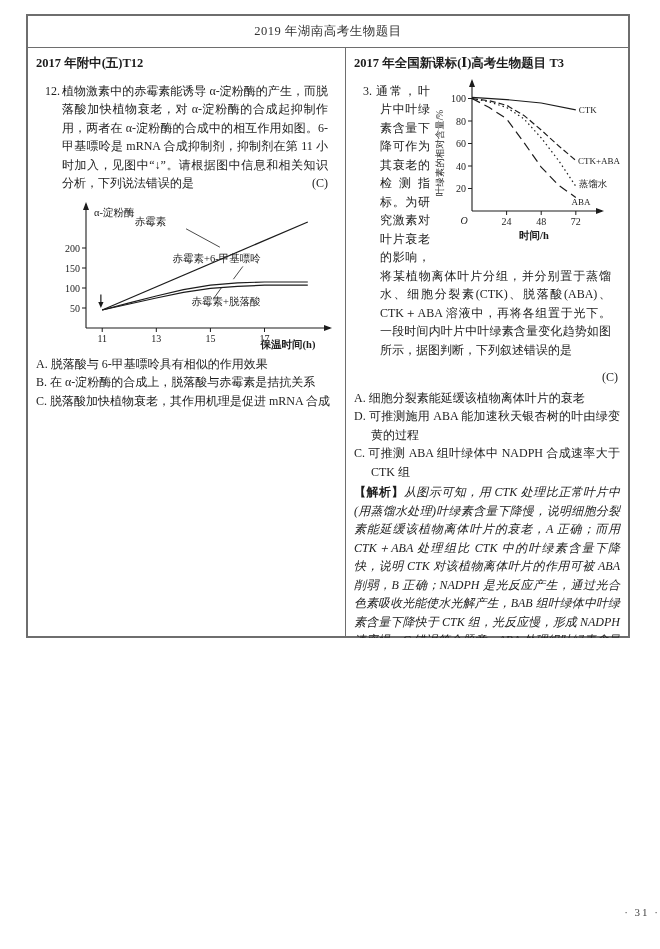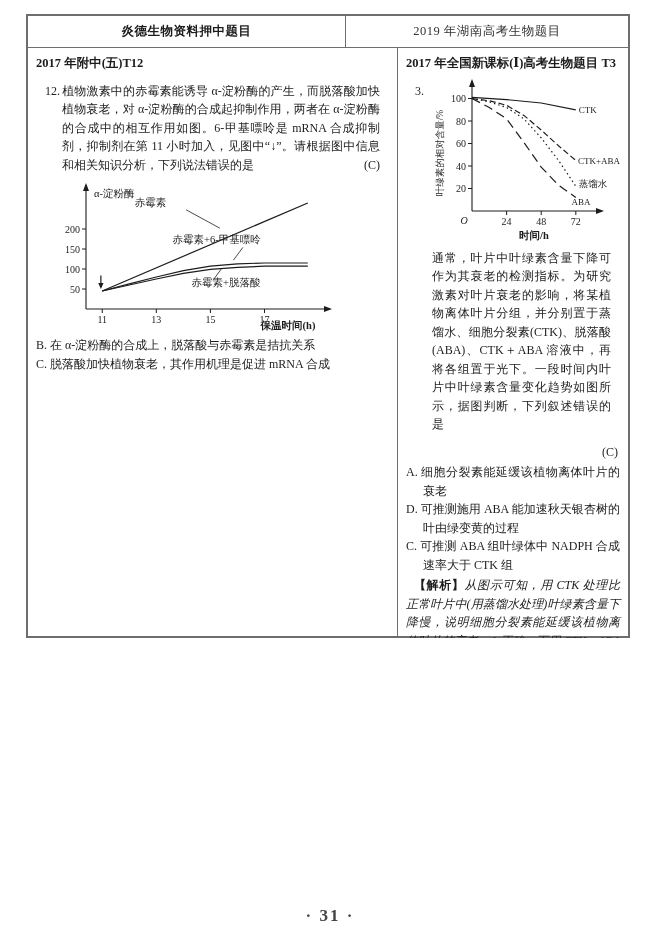--- a/index.html
+++ b/index.html
@@ -16,45 +16,44 @@
     display:flex;height:32px;border-bottom:1px solid #6e6e6e;box-sizing:border-box;
   }
   .thcell{
     display:flex;align-items:center;justify-content:center;
     font-weight:bold;font-size:12.5px;letter-spacing:.5px;
   }
   .thcell.left{width:318px;border-right:1px solid #6e6e6e;box-sizing:border-box;}
   .thcell.right{flex:1;font-weight:normal;color:#333;}
   .tbody{display:flex;height:590px;}
   .col{box-sizing:border-box;padding:5px 8px 6px 8px;font-size:12px;line-height:18.5px;overflow:hidden;}
-  .col.left{width:370px;border-right:1px solid #6e6e6e;}
+  .col.left{width:318px;border-right:1px solid #6e6e6e;}
   .col.right{flex:1;}
   .src{font-weight:bold;font-size:12.5px;margin:1px 0 2px 0;}
   p.stem{margin:9px;text-align:justify;padding-left:17px;}
   .qnum{margin-left:-17px;padding-right:2px;}
   .ans-inline{float:right;}
   .ans-line{text-align:right;margin:0 2px 2px 0;}
   .opt{margin:0;text-align:justify;padding-left:17px;text-indent:-17px;}
   .analysis{margin:2px 0 0 0;text-align:justify;}
-  .analysis .alabel{font-weight:bold;font-style:normal;margin-left:8px;}
+  .analysis .alabel{font-weight:bold;font-style:normal;}
   .analysis .atext{font-style:italic;}
   .chartL{display:block;margin:3px 0 1px 6px;}
   .chartR{float:right;margin:0 0 2px 4px;}
   svg text{font-family:"Liberation Serif","DejaVu Serif",serif;fill:#1c1c1c;}
   .pagenum{
-    position:absolute;left:0;right:0;top:906px;text-align:center;
-    font-size:17px;color:#444;letter-spacing:2px;font-weight:bold;
+    position:absolute;left:0;right:0;top:906px;text-align:right;
+    font-size:11px;color:#444;letter-spacing:2px;
   }
 </style>
 </head>
 <body>
 
 <div class="qtable">
   <div class="thead">
-    <div class="thcell left">炎德生物资料押中题目</div>
     <div class="thcell right">2019 年湖南高考生物题目</div>
   </div>
   <div class="tbody">
 
     <div class="col left">
       <div class="src">2017 年附中(五)T12</div>
       <p class="stem"><span class="qnum">12.</span><span>植物激素中的赤霉素能诱导 α-淀粉酶的产生，而脱落酸加快植物衰老，对 α-淀粉酶的合成起抑制作用，两者在 α-淀粉酶的合成中的相互作用如图。6-甲基嘌呤是 mRNA 合成抑制剂，抑制剂在第 11 小时加入，见图中“↓”。请根据图中信息和相关知识分析，下列说法错误的是</span><span class="ans-inline">(C)</span></p>
       <svg class="chartL" width="292" height="152" viewBox="0 0 292 152">
           <line x1="44" y1="126" x2="44" y2="2" stroke="#1c1c1c" stroke-width="1.1"></line>
           <polygon points="41,8 47,8 44,0" fill="#1c1c1c"></polygon>
@@ -83,20 +82,21 @@
           <polyline points="60.2,108.0 87.3,102.0 114.3,96.0 141.4,90.4 168.4,86.4 195.5,84.4 222.5,83.2 265.8,83.2" fill="none" stroke="#1c1c1c" stroke-width="1.2"></polyline>
           <text x="92.68181818181816" y="22.799999999999997" font-size="10.5" text-anchor="start">赤霉素</text>
           <line x1="144.0681818181818" y1="26.799999999999997" x2="177.875" y2="45.2" stroke="#1c1c1c" stroke-width="0.8"></line>
           <text x="130.54545454545453" y="59.599999999999994" font-size="10.5" text-anchor="start">赤霉素+6-甲基嘌呤</text>
           <line x1="200.86363636363635" y1="64.4" x2="191.39772727272725" y2="77.19999999999999" stroke="#1c1c1c" stroke-width="0.8"></line>
           <text x="149.47727272727275" y="102.8" font-size="10.5" text-anchor="start">赤霉素+脱落酸</text>
           <line x1="171.11363636363637" y1="97.2" x2="179.22727272727275" y2="86" stroke="#1c1c1c" stroke-width="0.8"></line>
           <line x1="58.87499999999997" y1="92.4" x2="58.87499999999997" y2="103" stroke="#1c1c1c" stroke-width="1.2"></line>
           <polygon points="56.27499999999997,100 61.47499999999997,100 58.87499999999997,106" fill="#1c1c1c"></polygon>
         </svg>
+      <div class="opt">A. 脱落酸与 6-甲基嘌呤具有相似的作用效果</div>
       <div class="opt">B. 在 α-淀粉酶的合成上，脱落酸与赤霉素是拮抗关系</div>
       <div class="opt">C. 脱落酸加快植物衰老，其作用机理是促进 mRNA 合成</div>
     </div>
 
     <div class="col right">
       <div class="src">2017 年全国新课标(Ⅰ)高考生物题目 T3</div>
       <svg class="chartR" width="186" height="172" viewBox="0 0 186 172">
           <line x1="38" y1="136" x2="38" y2="6" stroke="#1c1c1c" stroke-width="1.1"></line>
           <polygon points="35,12 41,12 38,4" fill="#1c1c1c"></polygon>
           <line x1="38" y1="136" x2="168" y2="136" stroke="#1c1c1c" stroke-width="1.1"></line>

